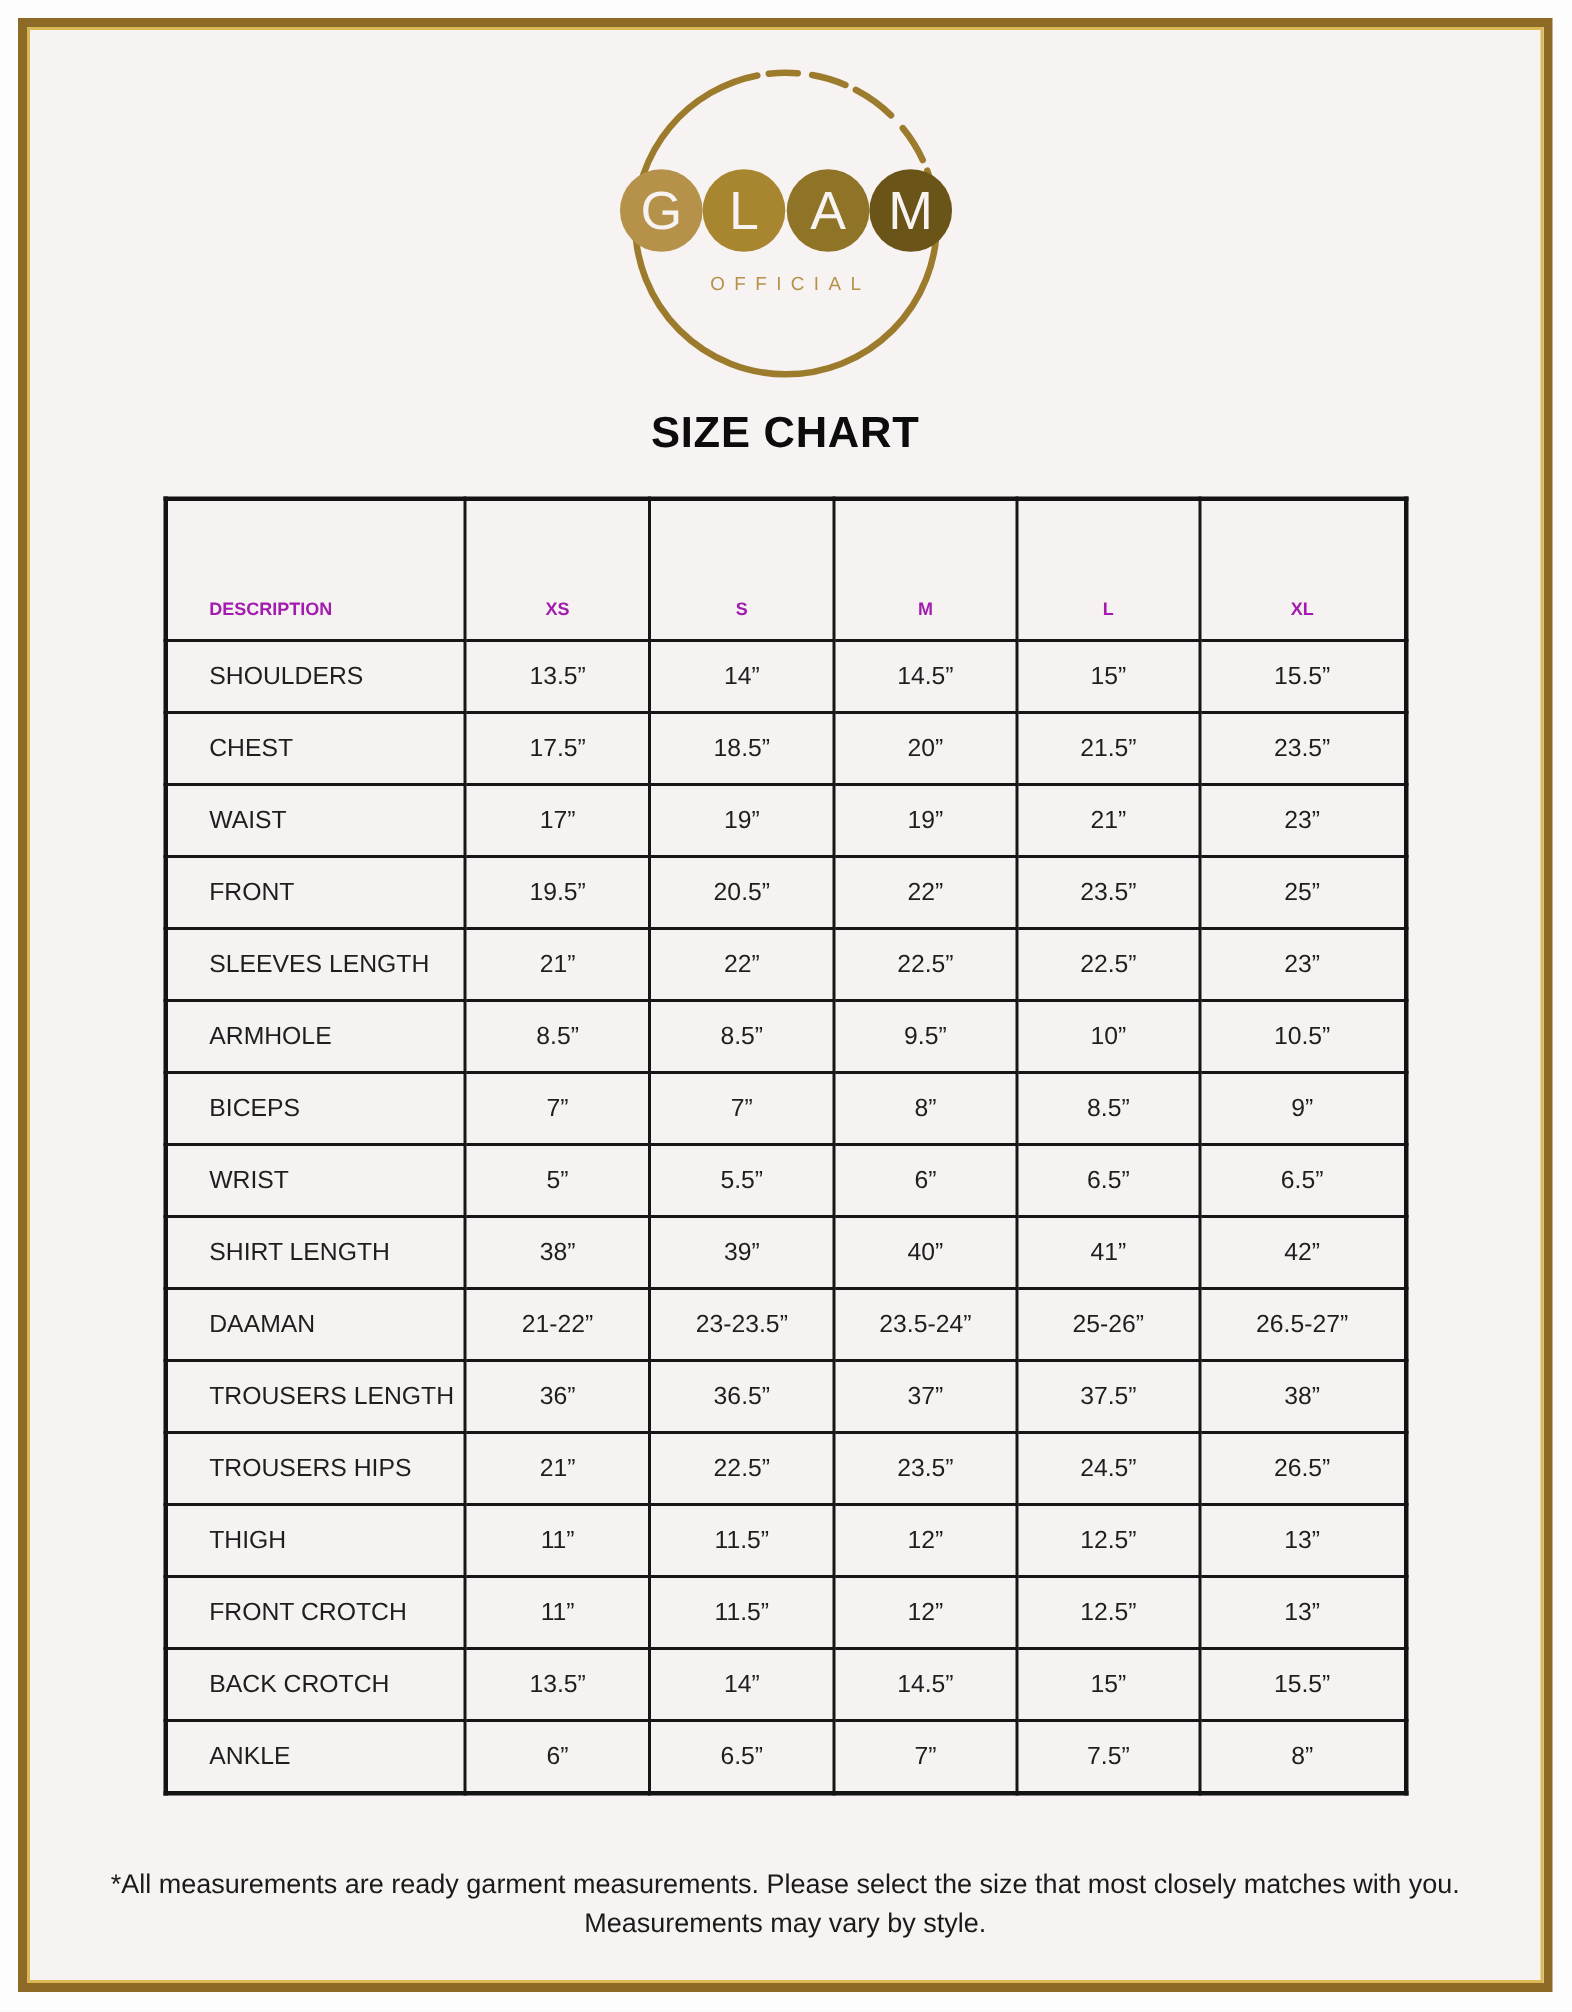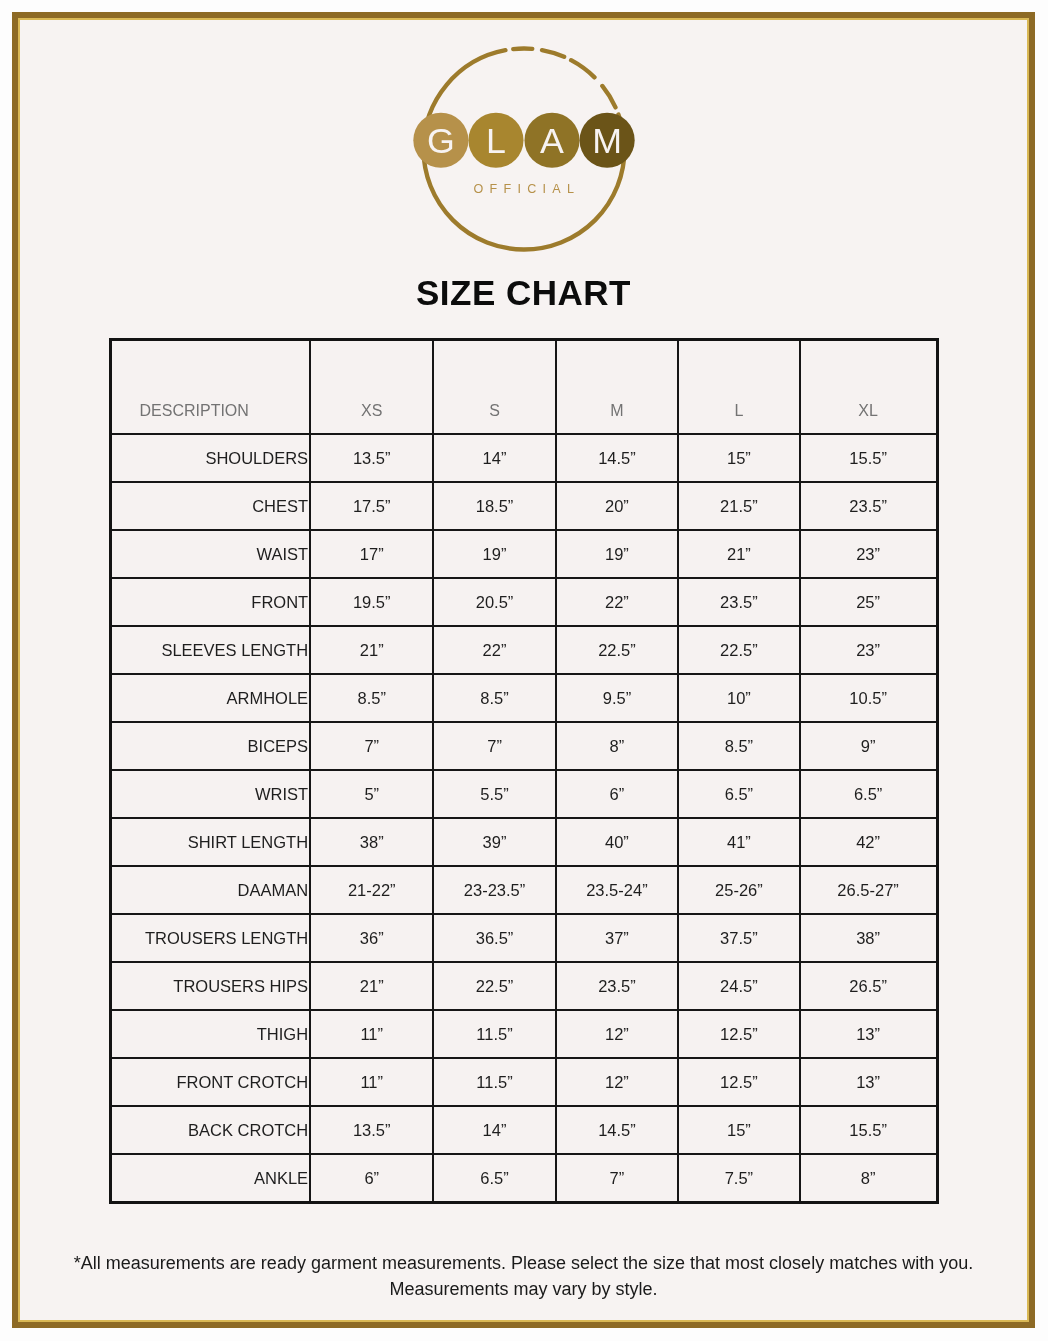--- a/index.html
+++ b/index.html
@@ -33,21 +33,21 @@
   }
   .logo-official {
     font-family:"Liberation Sans", sans-serif;
     font-size:13px;
     font-weight:400;
     letter-spacing:6.5px;
   }
   .page-title {
     margin:8px 0 0;
     text-align:center;
-    font-size:35px;
+    font-size:29px;
     font-weight:bold;
     letter-spacing:0.5px;
     color:#0c0c0c;
   }
   table.size-table {
     border-collapse:collapse;
     table-layout:fixed;
     width:830px;
     margin:25px auto 0;
     border:3px solid #131313;
@@ -56,33 +56,33 @@
   .size-table th, .size-table td {
     border:2px solid #161616;
     color:#1e1e1e;
     overflow:hidden;
     white-space:nowrap;
   }
   .size-table thead th {
     height:79px;
     vertical-align:bottom;
     padding:0 0 13px 0;
-    font-size:16px;
-    font-weight:normal;
-    text-align:center;
-    color:#737373;
+    font-size:12px;
+    font-weight:bold;
+    text-align:center;
+    color:#a21caf;
   }
   .size-table thead th.desc-col { text-align:left; padding-left:28px; }
   .size-table tbody td {
     height:44px;
     text-align:center;
     font-size:16.5px;
     font-weight:400;
   }
-  .size-table tbody td.label-cell { text-align:right; padding-left:28px; }
+  .size-table tbody td.label-cell { text-align:left; padding-left:28px; }
   .footer-note {
     margin:46px auto 0;
     width:920px;
     text-align:center;
     font-size:18px;
     line-height:1.45;
     color:#1a1a1a;
   }
   .footer-note span { display:block; }
 </style>

